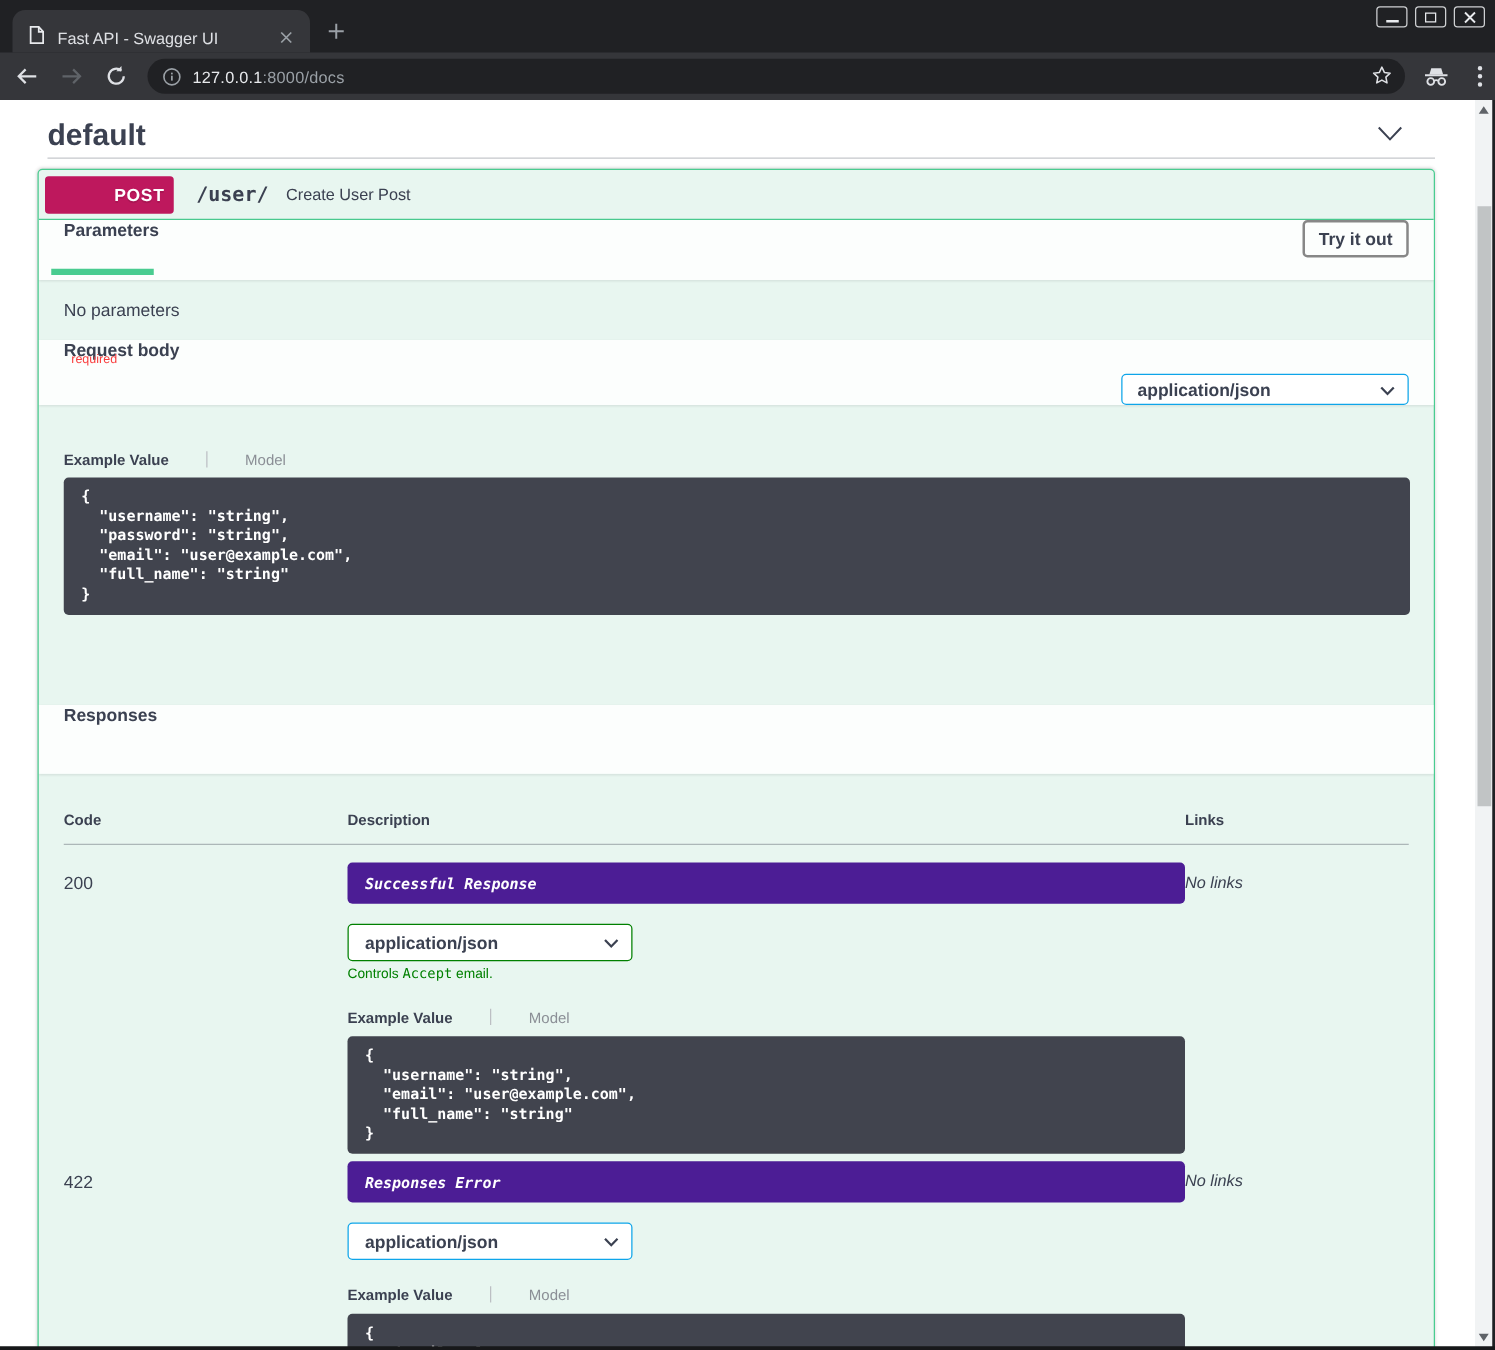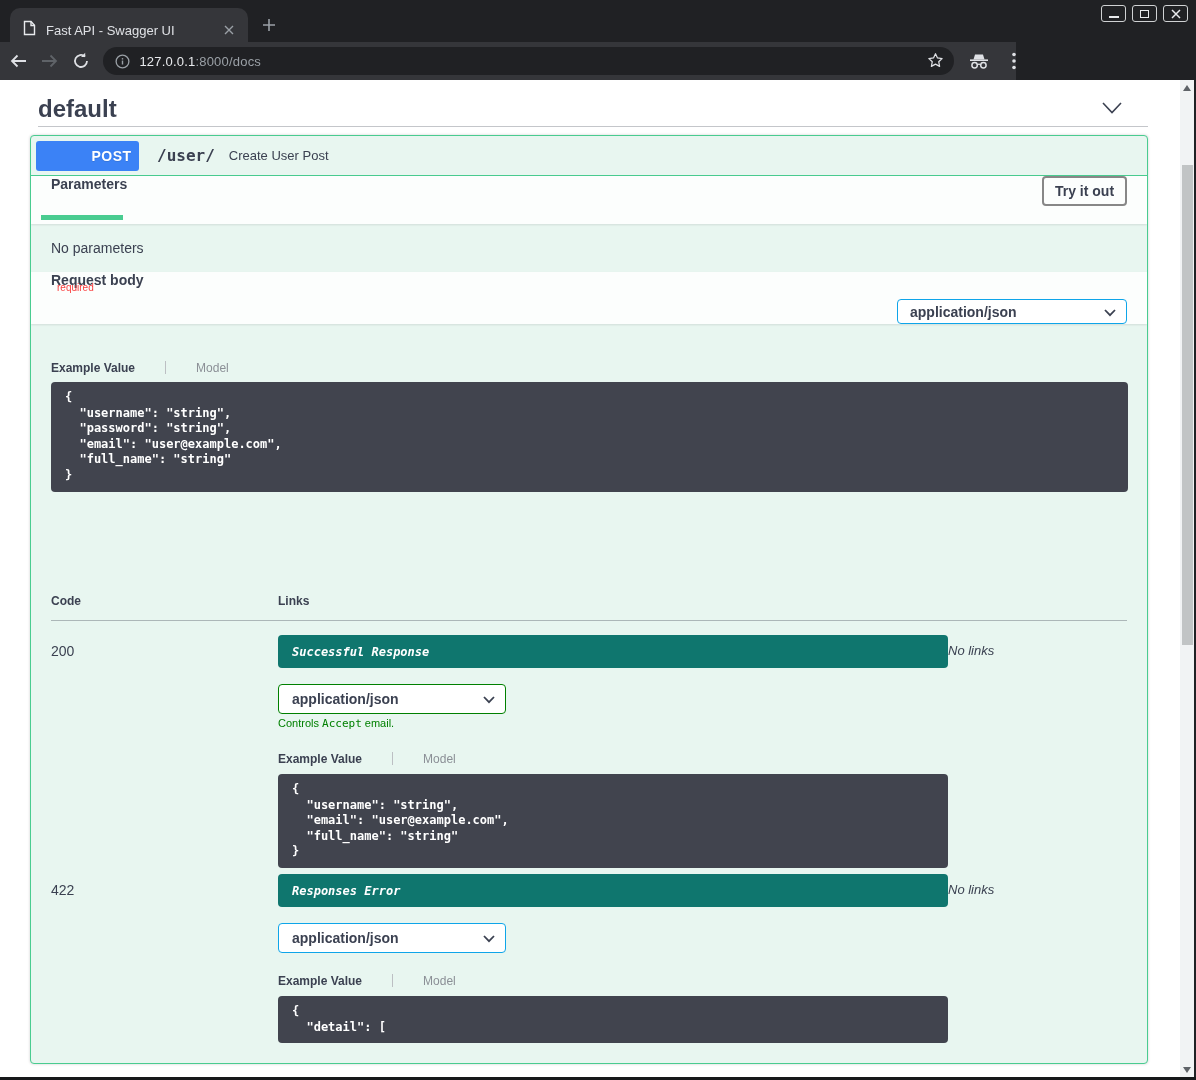--- a/index.html
+++ b/index.html
@@ -13,21 +13,21 @@
   .tab { position:absolute; left:10px; top:8px; width:238px; height:34px; background:#35363a;
          border-radius:10px 10px 0 0; display:flex; align-items:center; padding:10px 10px 0 13px; }
   .tab-title { color:#dfe1e5; font-size:13px; margin-left:10px; flex:1; white-space:nowrap; overflow:hidden; }
   .tab-close { width:18px; height:18px; display:flex; align-items:center; justify-content:center; border-radius:50%; }
   .new-tab { position:absolute; left:258px; top:14px; width:22px; height:22px; display:flex; align-items:center; justify-content:center; }
   .win-controls { position:absolute; right:8px; top:5px; display:flex; gap:6px; }
   .win-btn { width:25px; height:17px; border:1px solid #cfd1d3; border-radius:3px; display:flex; align-items:center; justify-content:center; }
   .glyph-min { width:10px; height:0; border-bottom:2px solid #e8eaed; margin-top:7px; }
   .glyph-max { width:9px; height:8px; border:1.5px solid #e8eaed; }
 
-  .toolbar { position:absolute; top:42px; left:0; width:1016px; height:38px; background:#35363a; display:flex; align-items:center; }
+  .toolbar { position:absolute; top:42px; left:0; width:1196px; height:38px; background:#35363a; display:flex; align-items:center; }
   .nav-btn { width:30px; height:30px; display:flex; align-items:center; justify-content:center; margin-left:6px; border-radius:50%; }
   .urlbar { position:relative; margin-left:10px; width:1006px; height:28px; background:#202124; border-radius:14px;
             display:flex; align-items:center; padding:0 36px 0 12px; }
   .url-text { font-size:13px; margin-left:9px; letter-spacing:.2px; }
   .url-host { color:#e8eaed; }
   .url-rest { color:#9aa0a6; }
   .star-wrap { position:absolute; right:10px; top:5px; }
   .toolbar-right { display:flex; align-items:center; margin-left:14px; gap:22px; }
 
   
@@ -36,21 +36,21 @@
 
   .section-head { display:flex; align-items:center; justify-content:space-between; margin:14px 0 0 8px; height:30px; }
   .section-title { font-size:24px; font-weight:600; color:#3b4151; }
   .section-chevron { margin-right:26px; }
   .divider { height:0; border-bottom:1px solid rgba(59,65,81,.3); margin-left:8px; margin-top:2px; }
 
   .opblock { margin-top:8px; border:1px solid #49cc90; border-radius:4px; background:#e8f6f0;
              box-shadow:0 0 3px rgba(0,0,0,.19); overflow:hidden; }
 
   .summary { height:40px; display:flex; align-items:center; padding:0 10px 0 5px; border-bottom:1px solid #49cc90; cursor:pointer; }
-  .method-badge { width:103px; height:30px; background:#3b82f6; border-radius:3px; color:#fff; font-size:14px;
+  .method-badge { width:103px; height:30px; background:#be185d; border-radius:3px; color:#fff; font-size:14px;
                   font-weight:700; display:flex; align-items:center; justify-content:center; letter-spacing:.5px;
                   text-shadow:0 1px 0 rgba(0,0,0,.1);padding-left:48px; }
   .endpoint-path { font-family:"DejaVu Sans Mono", monospace; font-size:16px; font-weight:700; color:#3b4151; margin-left:18px; }
   .endpoint-desc { font-size:13px; color:#3b4151; margin-left:14px; }
 
   .sec-head { background:rgba(255,255,255,.85); display:flex; align-items:flex-start; padding:0 20px;
               box-shadow:0 1px 2px rgba(0,0,0,.1); position:relative; }
   .params-head { height:48px; }
   .body-head { height:52px;flex-direction:column; }
   .responses-head { height:55px; }
@@ -80,21 +80,21 @@
   .body-sec .codeblock { min-height:110px; }
 
   .resp-table { padding:20px; }
   .grid { display:grid; grid-template-columns:227px 670px 1fr; }
   .grid.head { padding:10px 0 12px; border-bottom:1px solid rgba(59,65,81,.35); }
   .col-h { font-size:12px; font-weight:700; color:#3b4151; }
   .grid.row { padding-top:14px; }
   .grid.row2 { padding-top:6px; }
   .code-cell { font-size:14px; color:#3b4151; padding-top:8px; }
   .links-cell { font-size:13px; font-style:italic; color:#3b4151; padding-top:8px; }
-  .desc-bar { height:33px; background:#0f766e; border-radius:4px; display:flex; align-items:center; padding-left:14px;
+  .desc-bar { height:33px; background:#4c1d95; border-radius:4px; display:flex; align-items:center; padding-left:14px;
               color:#fff; font-family:"DejaVu Sans Mono", monospace; font-size:12px; font-weight:700; font-style:italic; }
   .desc-cell .media-select { margin-top:16px; }
   .accept-note { margin-top:3px; font-size:11px; color:#008000; height:14px; }
   .accept-note code { font-family:"DejaVu Sans Mono", monospace; font-size:11px; }
   .desc-cell .tabs { margin-top:20px; }
   .desc-cell .codeblock { margin-top:8px; }
   .cb-200 { min-height:94px; }
 
   
   .scrollbar { position:absolute; top:80px; right:2px; width:14px; height:1000px; background:#f1f3f4; }
@@ -242,24 +242,28 @@
             <span class="tab-model">Model</span>
           </div>
           <pre class="codeblock">{
   "username": "string",
   "password": "string",
   "email": "user@example.com",
   "full_name": "string"
 }</pre>
         </div>
 
+        <div class="sec-head responses-head">
+          <span class="sec-title">Responses</span>
+        </div>
 
         <div class="resp-table">
           <div class="grid head">
             <span class="col-h">Code</span>
+            <span class="col-h">Description</span>
             <span class="col-h">Links</span>
           </div>
 
           <div class="grid row">
             <span class="code-cell">200</span>
             <div class="desc-cell">
               <div class="desc-bar">
                 <span>Successful Response</span>
               </div>
               <div class="media-select small accept">

